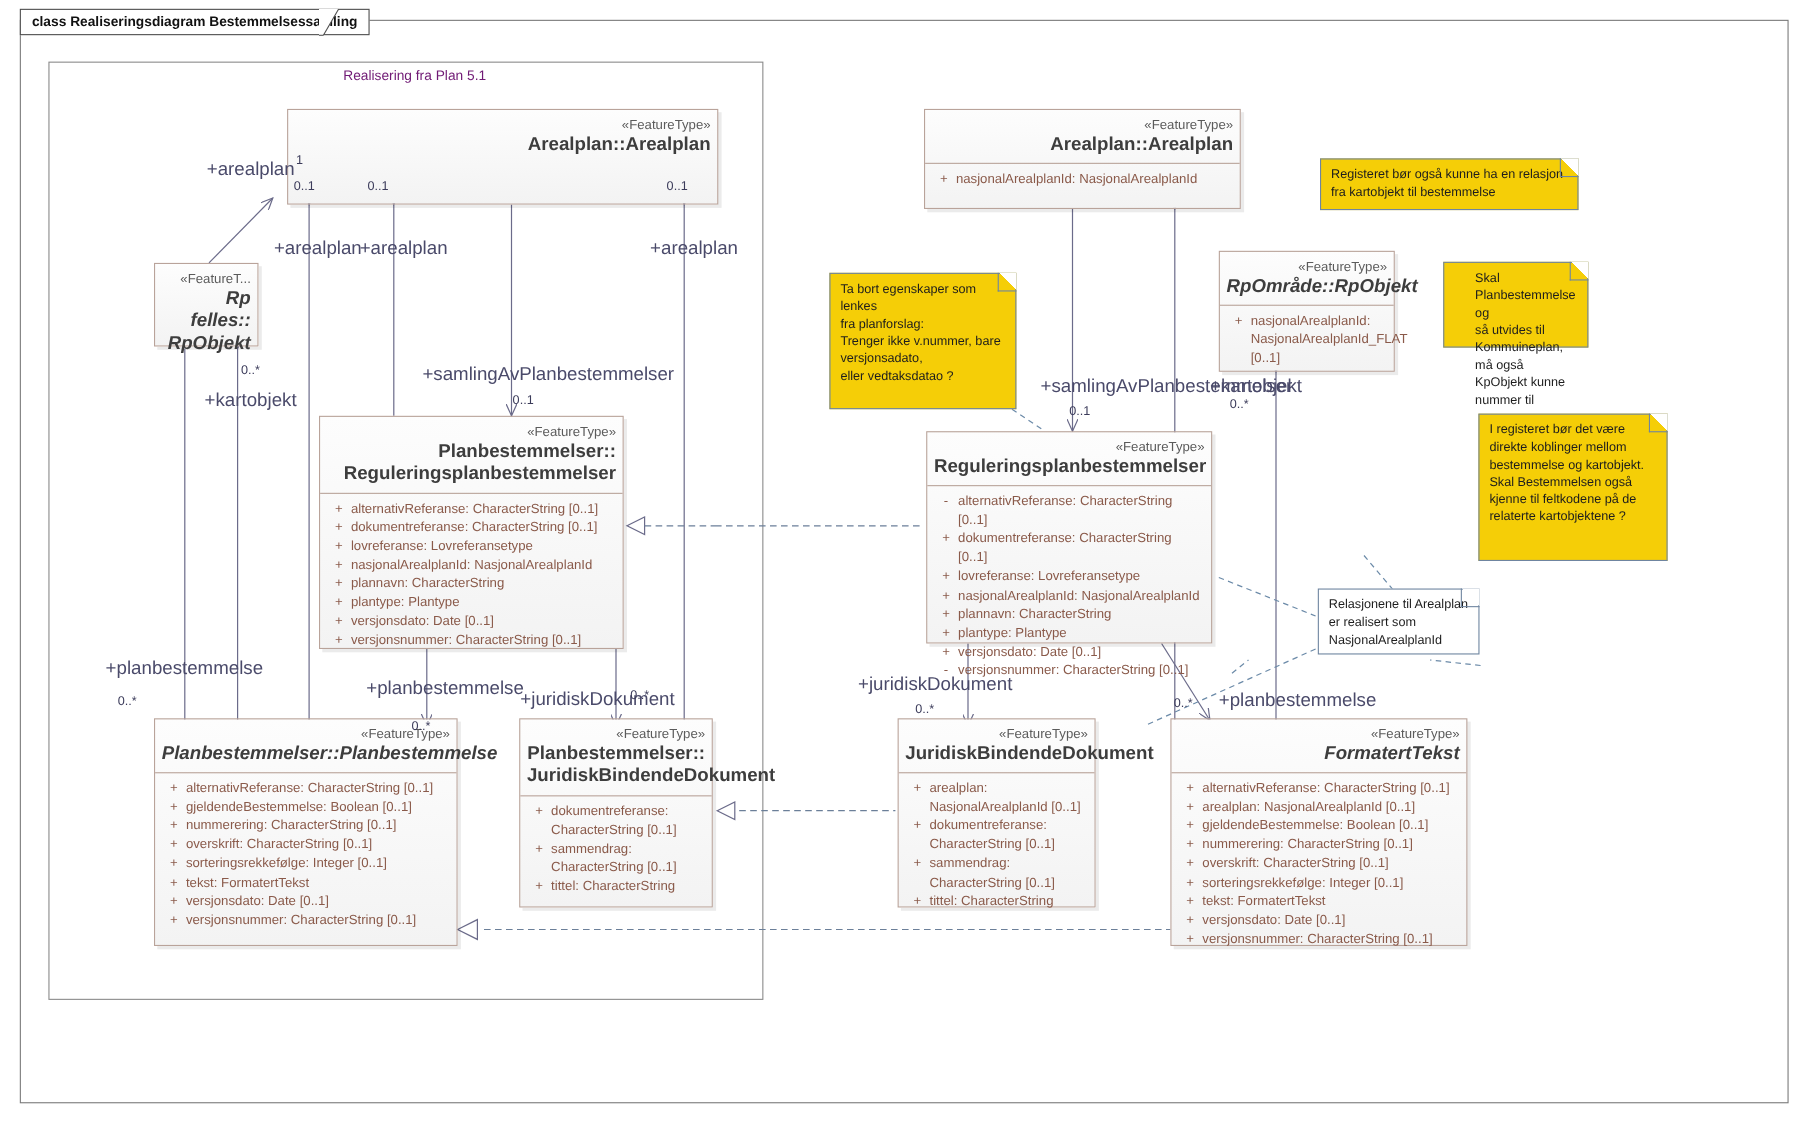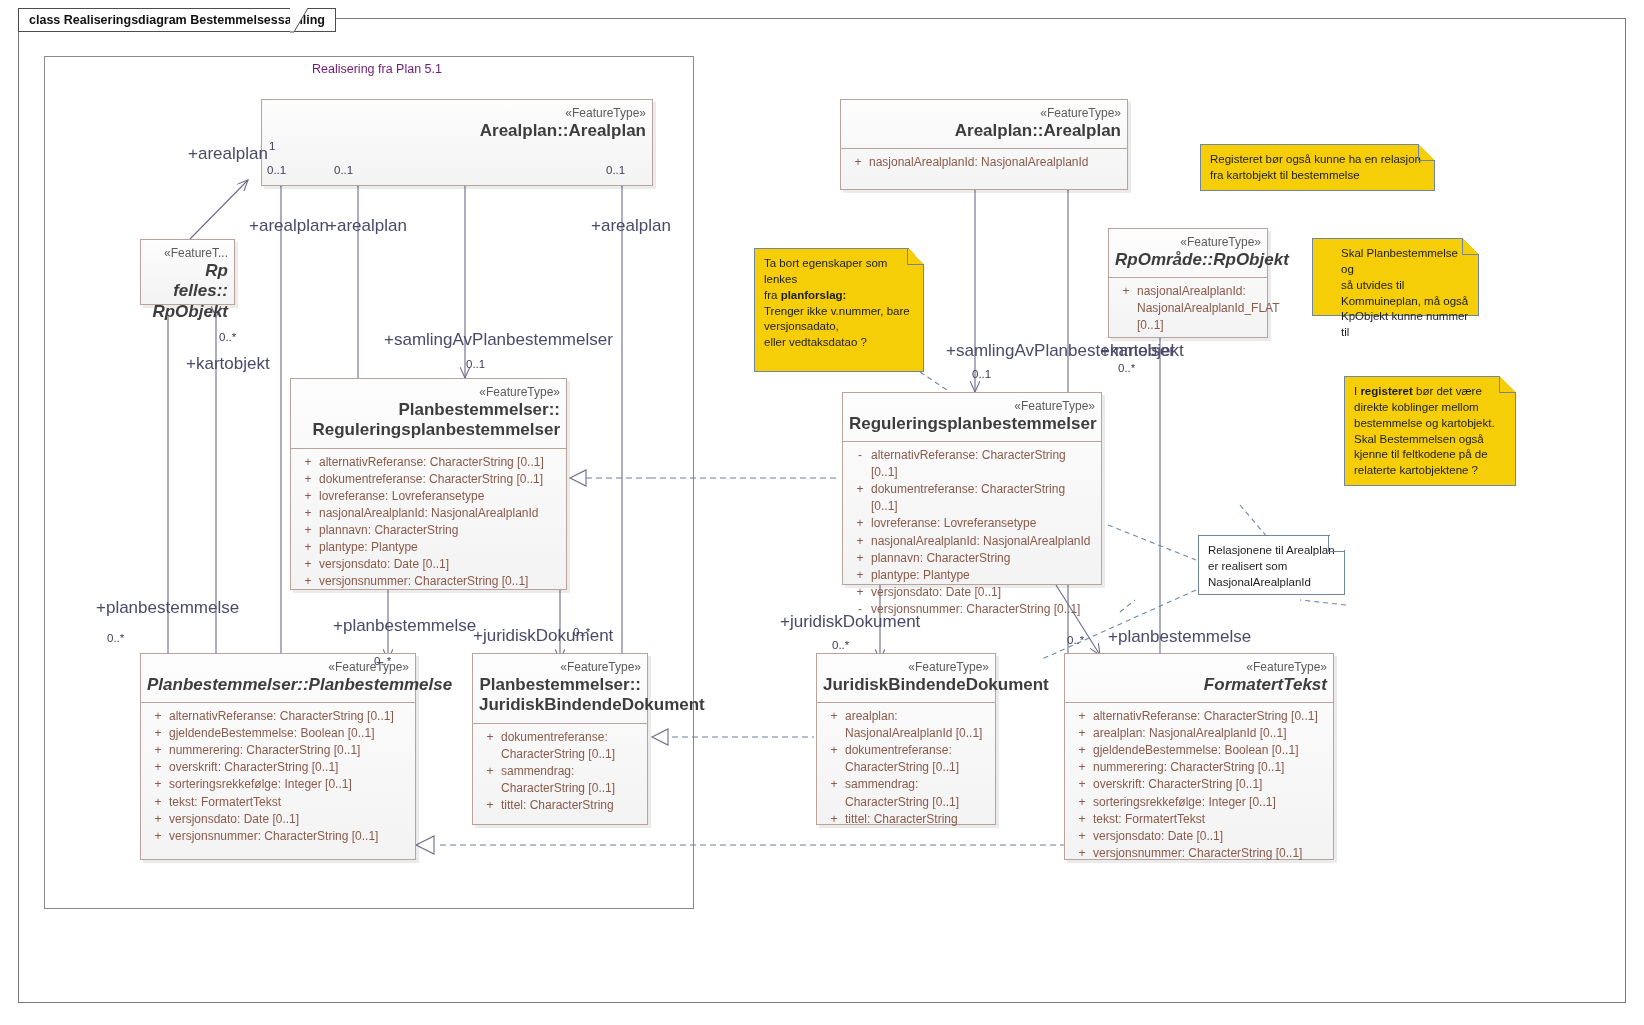--- a/index.html
+++ b/index.html
@@ -30,21 +30,21 @@
   .attr{display:flex;font-size:12px;color:#8a5a4a;line-height:1.42;padding:0 2px;}
   .attr .vis{width:22px;flex:0 0 22px;text-align:center;color:#8a5a4a;}
   .attr .txt{flex:1 1 auto;color:#8a5a4a;}
 
   
   .note{position:absolute;box-sizing:border-box;background:#f5ce07;border:1px solid #6f85a0;
         font-size:11.5px;color:#1d1d1d;line-height:1.38;padding:7px 9px;z-index:4;}
   .note .fold{position:absolute;right:-1px;top:-1px;width:16px;height:16px;
         background:linear-gradient(225deg,#ffffff 0 50%,transparent 50% 100%);border-left:1px solid #6f85a0;border-bottom:1px solid #6f85a0;}
   .note.white{background:#ffffff;border-color:#6f85a0;}
-  .note b{font-weight:bold;}
+  .note b{font-weight:normal;}
 
   
   .lbl{position:absolute;font-size:17px;color:#4a4a6a;white-space:nowrap;z-index:5;}
   .mult{position:absolute;font-size:11.5px;color:#3b3b5a;white-space:nowrap;z-index:5;background:transparent;}
 
   svg.wires{position:absolute;left:0;top:0;width:1644px;height:1025px;z-index:2;pointer-events:none;}
   .ln{stroke:#6b6b8a;stroke-width:1.1;fill:none;}
   .ln-d{stroke:#6b7f99;stroke-width:1.1;fill:none;stroke-dasharray:6 4;}
   .ln-n{stroke:#6b8aa8;stroke-width:1.1;fill:none;stroke-dasharray:5 4;}
   .hollow{fill:#ffffff;stroke:#6b6b8a;stroke-width:1.1;}
@@ -124,21 +124,21 @@
     <path class="ln-n" d="M1120,612 L1135,600"></path>
   </svg>
 
   <div class="uml" style="left:261px;top:99px;width:392px;height:87px;">
     <div class="uml-head nosep">
       <span class="stereo">«FeatureType»</span>
       <span class="cname">Arealplan::Arealplan</span>
     </div>
   </div>
 
-  <div class="uml" style="left:140px;top:239px;width:95px;height:66px;">
+  <div class="uml" style="left:140px;top:239px;width:95px;height:76px;">
     <div class="uml-head nosep">
       <span class="stereo">«FeatureT...</span>
       <span class="cname ital">Rp felles::</span>
       <span class="cname ital">RpObjekt</span>
     </div>
   </div>
 
   <div class="uml" style="left:290px;top:378px;width:277px;height:212px;">
     <div class="uml-head">
       <span class="stereo">«FeatureType»</span>
@@ -418,29 +418,29 @@
   <div class="note" style="left:754px;top:248px;width:170px;height:124px;">
       <span class="fold"></span>
       <div>Ta bort egenskaper som</div>
       <div>lenkes</div>
       <div>fra <b>planforslag:</b></div>
       <div>Trenger ikke v.nummer, bare</div>
       <div>versjonsadato,</div>
       <div>eller vedtaksdatao ?</div>
     </div>
 
-  <div class="note" style="left:1312px;top:238px;width:167px;height:78px;padding-left:28px;">
+  <div class="note" style="left:1312px;top:238px;width:132px;height:78px;padding-left:28px;">
       <span class="fold"></span>
       <div>Skal Planbestemmelse og</div>
       <div>så utvides til</div>
       <div>Kommuineplan, må også</div>
       <div>KpObjekt kunne nummer til</div>
     </div>
 
-  <div class="note" style="left:1344px;top:376px;width:172px;height:110px;">
+  <div class="note" style="left:1344px;top:376px;width:172px;height:134px;">
       <span class="fold"></span>
       <div>I <b>registeret</b> bør det være</div>
       <div>direkte koblinger mellom</div>
       <div>bestemmelse og kartobjekt.</div>
       <div>Skal Bestemmelsen også</div>
       <div>kjenne til feltkodene på de</div>
       <div>relaterte kartobjektene ?</div>
     </div>
 
 

